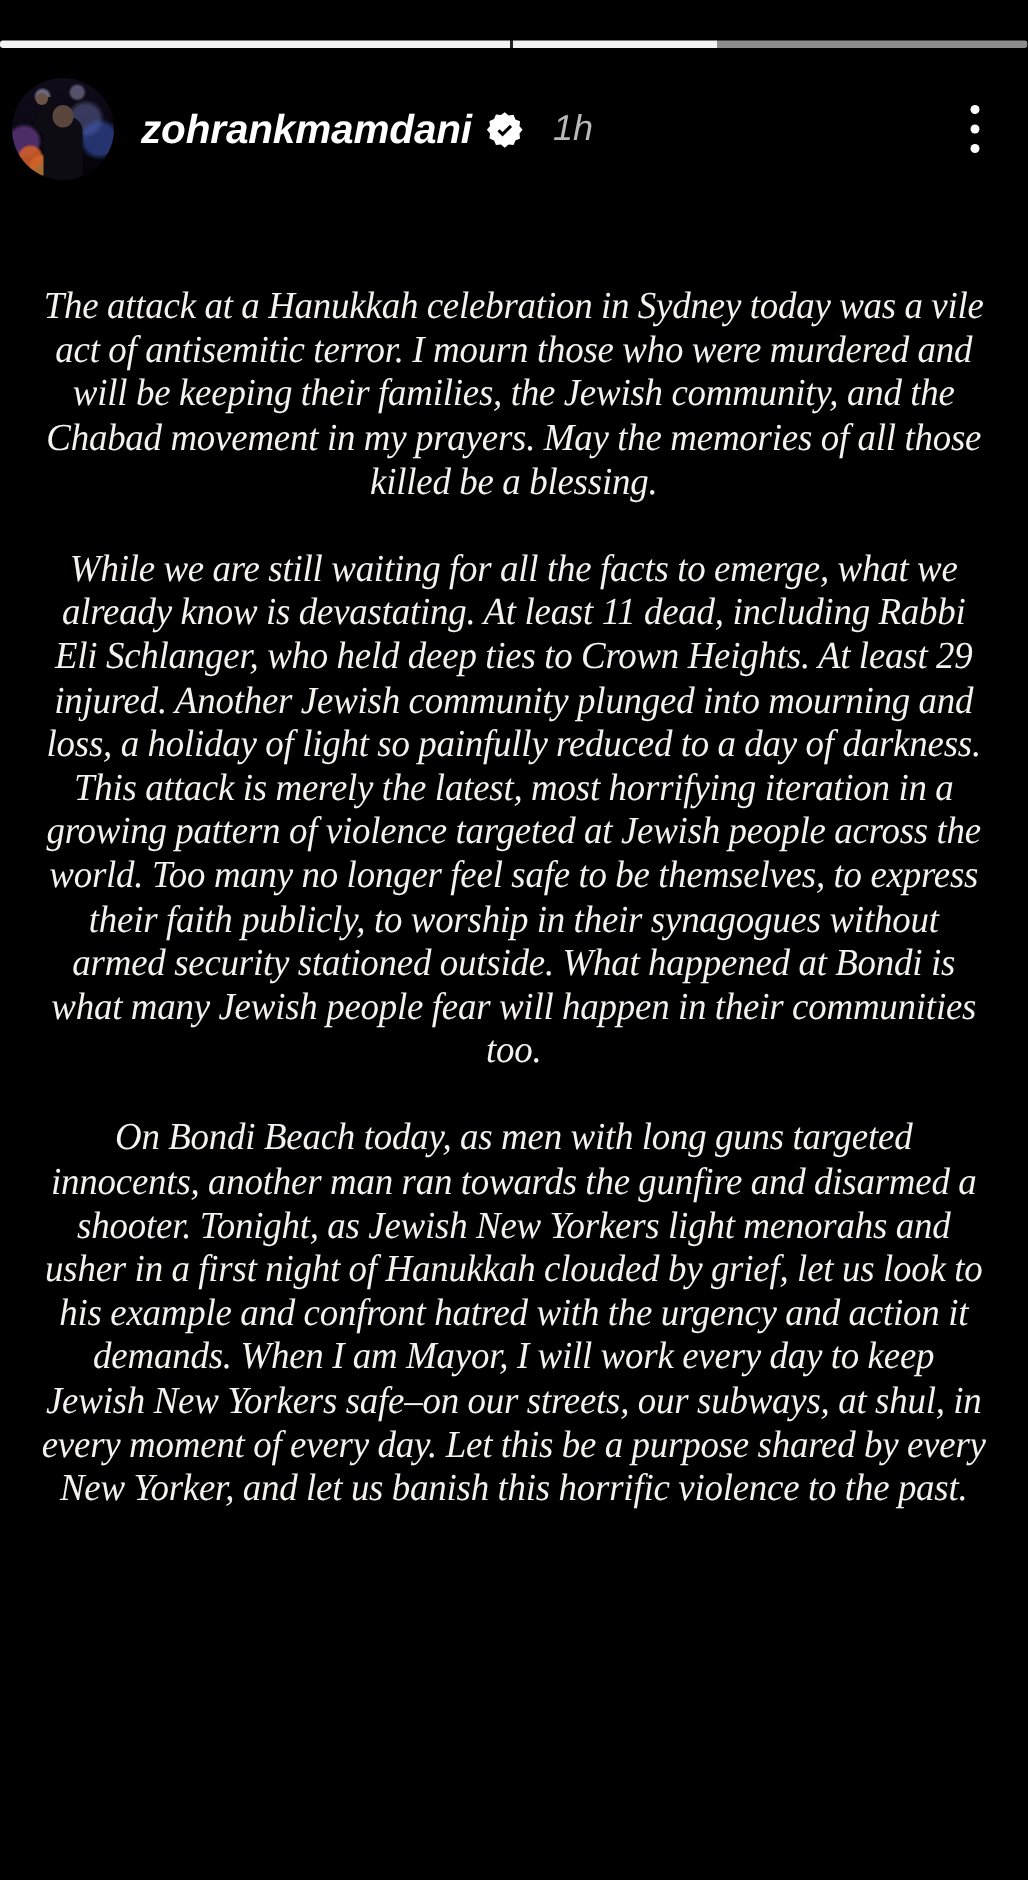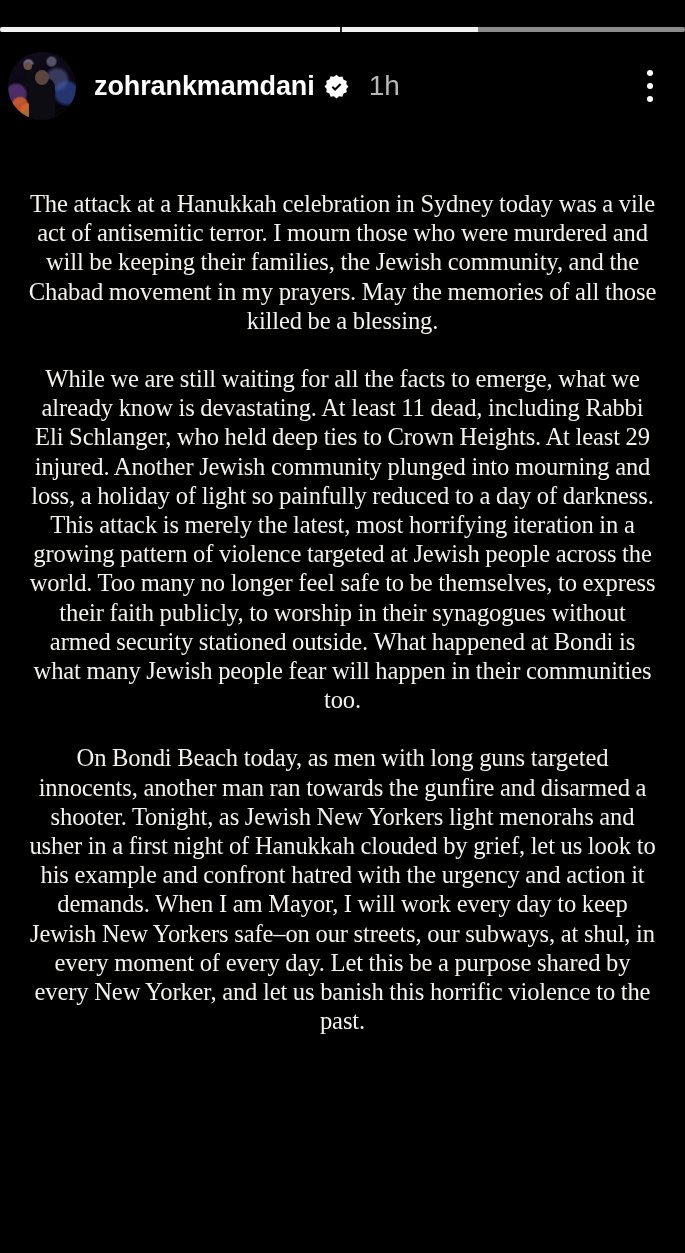--- a/index.html
+++ b/index.html
@@ -11,20 +11,21 @@
   body {
     font-family:"Liberation Sans", sans-serif;
     -webkit-font-smoothing:antialiased;
   }
 
   .story {
     position:relative;
     width:685px;
     height:1209px;
     background:#000;
+    font-style:italic;
   }
 
   
   .progress-wrap {
     position:absolute;
     top:27px; left:0;
     width:685px; height:5px;
     display:flex;
     align-items:stretch;
   }
@@ -124,21 +125,21 @@
     font-family:"Liberation Sans", sans-serif;
   }
   .verified-badge {
     width:25px; height:25px;
     margin-left:9px;
     flex:0 0 25px;
     display:block;
   }
   .timestamp {
     color:#b8b8b8;
-    font-size:28px;
+    font-size:24px;
     font-weight:400;
     margin-left:20px;
     white-space:nowrap;
   }
 
   .menu-button {
     margin-left:auto;
     width:34px; height:44px;
     display:flex;
     flex-direction:column;

